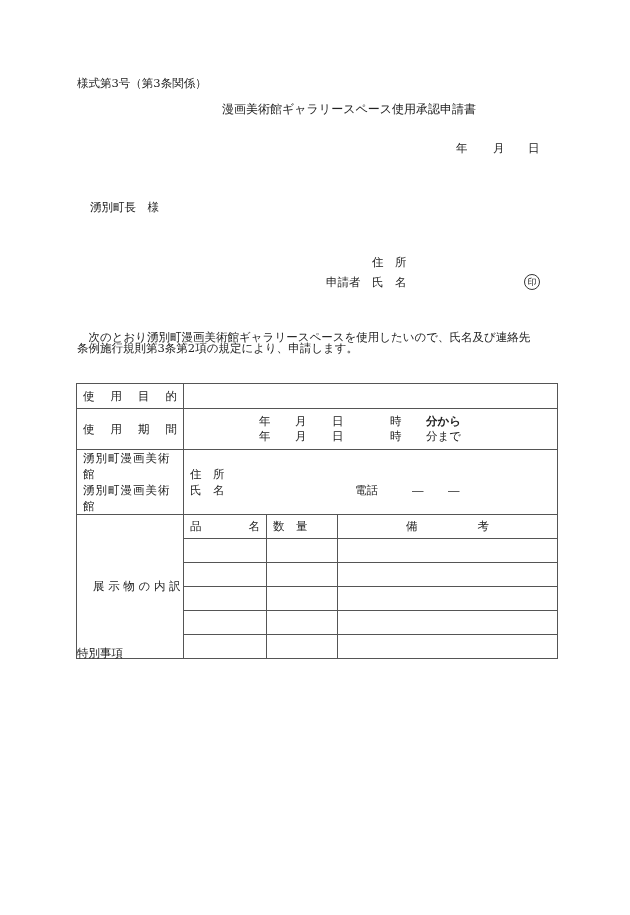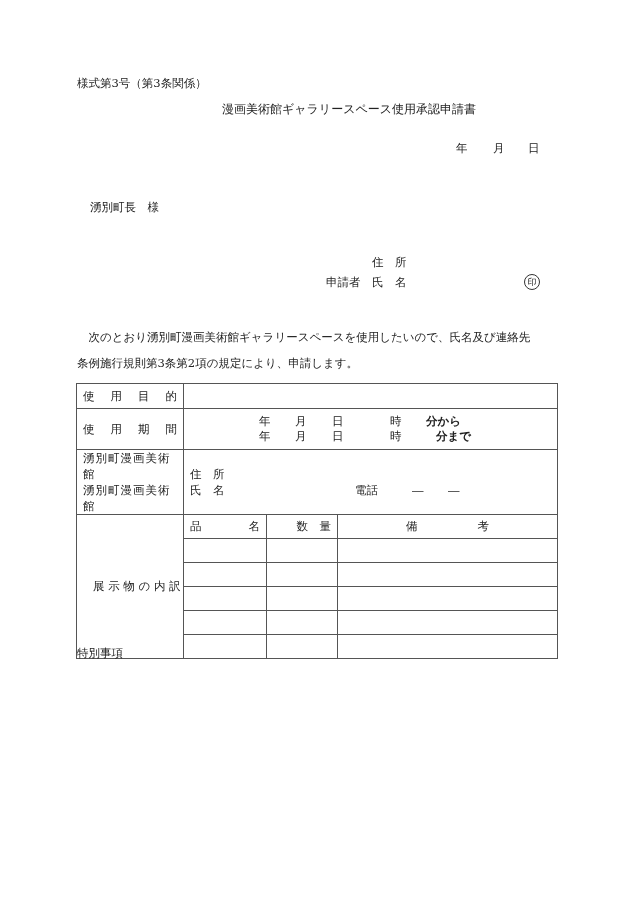--- a/index.html
+++ b/index.html
@@ -36,21 +36,21 @@
 <div class="abs" style="left:90px;top:200px;">湧別町長　様</div>
 
 <div>
   <span class="abs" style="left:326px;top:255px;margin-top:20px;">申請者</span>
   <span class="abs" style="left:372px;top:255px;">住　所</span>
   <span class="abs" style="left:372px;top:275px;">氏　名</span>
   <span class="abs seal" style="left:524px;top:274px;">印</span>
 </div>
 
 <div class="abs" style="left:77px;top:330px;">　次のとおり湧別町漫画美術館ギャラリースペースを使用したいので、氏名及び連絡先</div>
-<div class="abs" style="left:77px;top:356px;">条例施行規則第3条第2項の規定により、申請します。</div>
+<div class="abs" style="left:77px;top:341px;">条例施行規則第3条第2項の規定により、申請します。</div>
 
 <table class="form">
   <colgroup>
     <col style="width:107px">
     <col style="width:83px">
     <col style="width:71px">
     <col style="width:220px">
   </colgroup>
   <tbody>
       <tr style="height:25px">
@@ -77,21 +77,21 @@
       <div style="position:relative;height:30px;">
         <span class="abs" style="left:75px;top:0;">年</span>
         <span class="abs" style="left:111px;top:0;">月</span>
         <span class="abs" style="left:148px;top:0;">日</span>
         <span class="abs" style="left:206px;top:0;">時</span>
         <span class="abs" style="left:242px;top:0;font-weight:bold;">分から</span>
         <span class="abs" style="left:75px;top:15px;">年</span>
         <span class="abs" style="left:111px;top:15px;">月</span>
         <span class="abs" style="left:148px;top:15px;">日</span>
         <span class="abs" style="left:206px;top:15px;">時</span>
-        <span class="abs" style="left:252px;top:15px;font-weight:bold;">分まで</span>
+        <span class="abs" style="left:242px;top:15px;">分まで</span>
       </div>
     </td>
   </tr>
   <tr style="height:41px">
     <td style="letter-spacing:1px;line-height:16px;">
       <div>湧別町漫画美術館</div>
       <div>湧別町漫画美術館</div>
     </td>
     <td colspan="3" style="position:relative;padding:0;">
       <div style="position:relative;height:34px;">
@@ -104,21 +104,21 @@
     </td>
   </tr>
   <tr style="height:24px">
     <td rowspan="6" style="white-space:nowrap;padding-left:16px;">展 示 物 の 内 訳</td>
     <td>
       <div class="justify">
         <span>品</span>
         <span>名</span>
       </div>
     </td>
-    <td style="text-align:right;">数　量</td>
+    <td style="text-align:left;">数　量</td>
     <td>
       <div style="display:flex;justify-content:center;gap:60px;">
         <span>備</span>
         <span>考</span>
       </div>
     </td>
   </tr>
   <tr style="height:24px">
     <td></td>
     <td></td>

